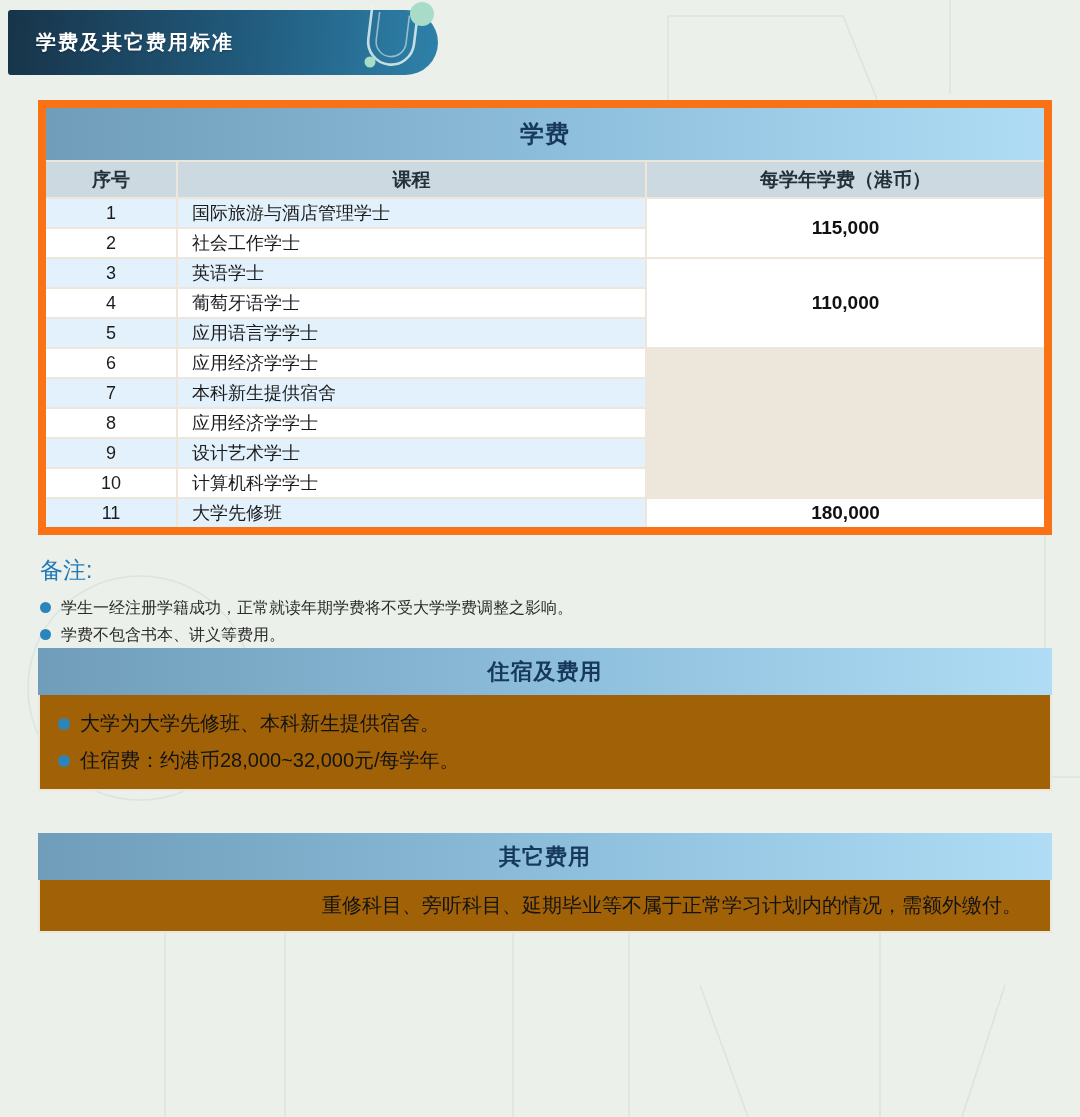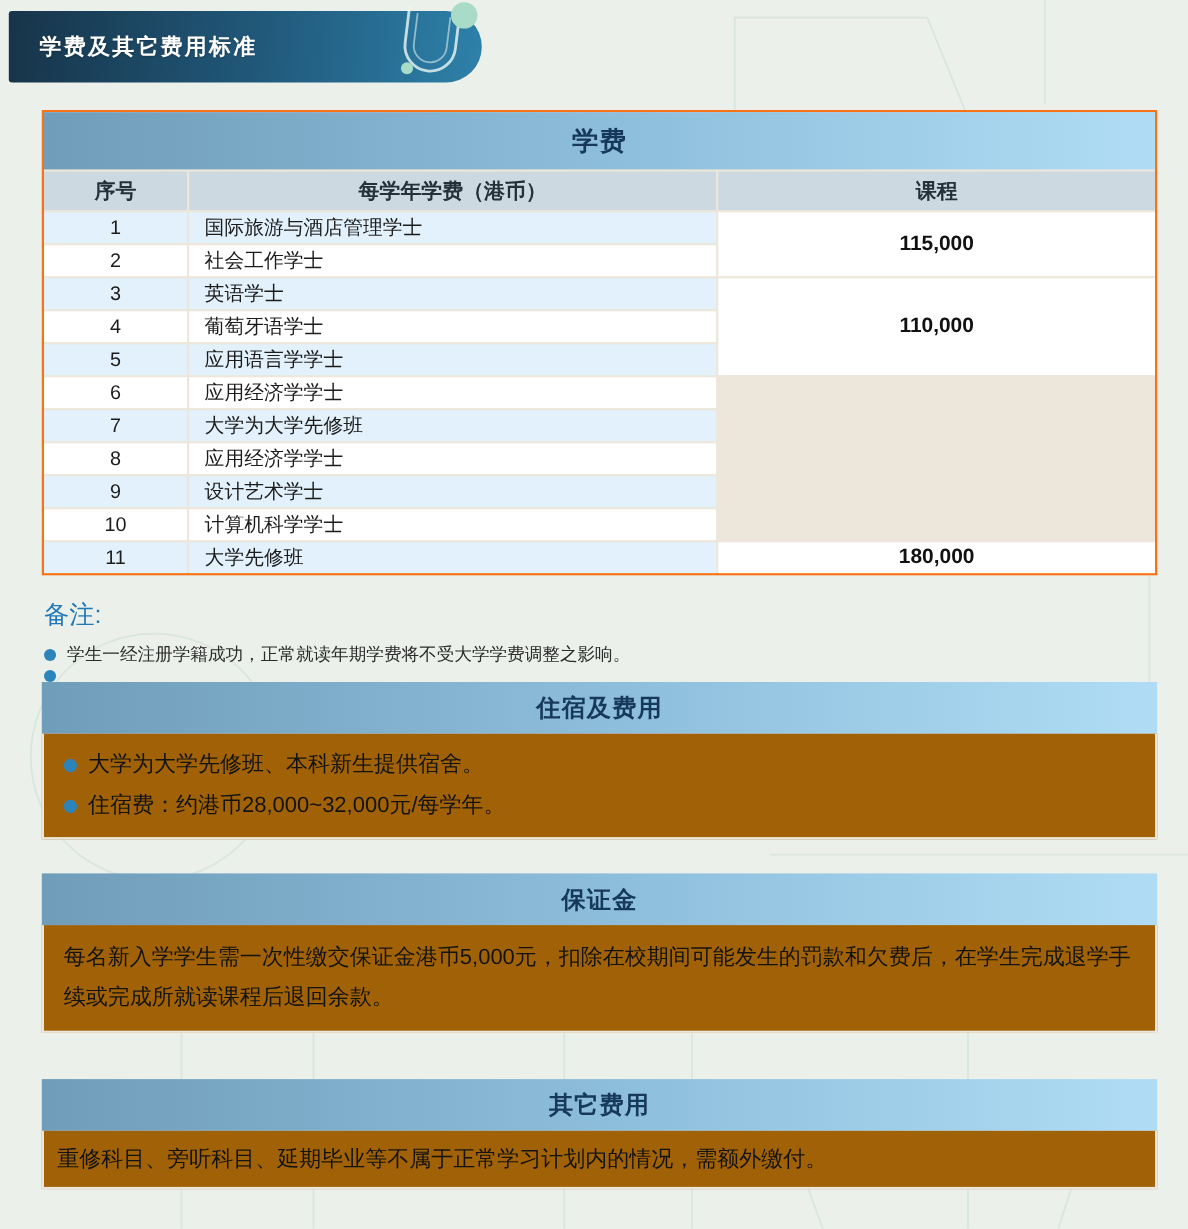--- a/index.html
+++ b/index.html
@@ -36,21 +36,21 @@
   
   .sec-head {
     height:52px;
     background:linear-gradient(90deg,#6f9dba 0%,#8fc0dd 55%,#b0ddf5 100%);
     display:flex; align-items:center; justify-content:center;
     font-size:24px; font-weight:bold; color:#16395b; letter-spacing:1px;
   }
   .sec-head.small { height:47px; font-size:22px; }
 
   
-  .fee-table { margin-top:25px; border:2px solid #f97316; background:#ece7da;
+  .fee-table { margin-top:25px; border:8px solid #f97316; background:#ece7da;
     display:flex; flex-direction:column; gap:2px; }
   .thead {
     display:grid; grid-template-columns:130px 1fr 397px; gap:2px;border-radius:17px;
   }
   .th {
     background:#cdd9e0; height:35px; display:flex; align-items:center; justify-content:center;
     font-size:19px; font-weight:bold; color:#24303a;
   }
   .tbody {
     display:grid; grid-template-columns:130px 1fr 397px; grid-auto-rows:28px; gap:2px;
@@ -80,21 +80,21 @@
 
   
   .section { }
   .sec-body {
     background:#a16207; border:2px solid #ece7da; border-top:none;
     padding:10px 18px; font-size:20px; color:#131313;
   }
   .sec-body .note-line { font-size:20px; line-height:37px; color:#131313; }
   .sec-body .dot { width:12px; height:12px; }
   .sec-body.paragraph { line-height:37px; padding:11px 18px; }
-  .sec-body.single { padding:12px 12px; }
+  .sec-body.single { padding:12px 28px;text-align:right; }
 
   .mt-deposit { margin-top:31px; }
   .mt-other { margin-top:42px; }
 </style>
 </head>
 <body>
 
 <svg class="bg-deco" viewBox="0 0 1080 1117" width="1080" height="1117" fill="none" stroke="#cfe0d9" stroke-width="1.6" stroke-opacity="0.65">
   <polyline points="668,102 668,16 843,16 878,102"></polyline>
   <line x1="950" y1="0" x2="950" y2="94"></line>
@@ -122,39 +122,39 @@
   </svg>
 </div>
 
 <div class="main">
 
   <div class="fee-table">
     <div class="sec-head">学费</div>
 
     <div class="thead">
       <div class="th">序号</div>
+      <div class="th">课程</div>
       <div class="th">每学年学费（港币）</div>
-      <div class="th">课程</div>
     </div>
 
     <div class="tbody">
       <div class="c no odd  rr1  col1">1</div>
       <div class="c course odd  rr1 col2">国际旅游与酒店管理学士</div>
       <div class="c no even rr2  col1">2</div>
       <div class="c course even rr2 col2">社会工作学士</div>
       <div class="c no odd  rr3  col1">3</div>
       <div class="c course odd  rr3 col2">英语学士</div>
       <div class="c no even rr4  col1">4</div>
       <div class="c course even rr4 col2">葡萄牙语学士</div>
       <div class="c no odd  rr5  col1">5</div>
       <div class="c course odd  rr5 col2">应用语言学学士</div>
       <div class="c no even rr6  col1">6</div>
       <div class="c course even rr6 col2">应用经济学学士</div>
       <div class="c no odd  rr7  col1">7</div>
-      <div class="c course odd  rr7 col2">大学为大学先修班</div>
+      <div class="c course odd  rr7 col2">本科新生提供宿舍</div>
       <div class="c no even rr8  col1">8</div>
       <div class="c course even rr8 col2">应用经济学学士</div>
       <div class="c no odd  rr9  col1">9</div>
       <div class="c course odd  rr9 col2">设计艺术学士</div>
       <div class="c no even rr10 col1">10</div>
       <div class="c course even rr10 col2">计算机科学学士</div>
       <div class="c no odd  rr11 col1">11</div>
       <div class="c course odd  rr11 col2">大学先修班</div>
 
       <div class="fee-cell gr1">115,000</div>
@@ -164,40 +164,37 @@
   </div>
 
   <div class="notes">
     <div class="notes-label">备注:</div>
     <div class="note-line">
       <span class="dot"></span>
       <span>学生一经注册学籍成功，正常就读年期学费将不受大学学费调整之影响。</span>
     </div>
     <div class="note-line">
       <span class="dot"></span>
+      <span>学费不包含书本、讲义等费用。</span>
     </div>
   </div>
 
   <div class="section">
     <div class="sec-head small">住宿及费用</div>
     <div class="sec-body">
       <div class="note-line">
         <span class="dot"></span>
         <span>大学为大学先修班、本科新生提供宿舍。</span>
       </div>
       <div class="note-line">
         <span class="dot"></span>
         <span>住宿费：约港币28,000~32,000元/每学年。</span>
       </div>
     </div>
   </div>
 
-  <div class="section mt-deposit">
-    <div class="sec-head small">保证金</div>
-    <div class="sec-body paragraph">每名新入学学生需一次性缴交保证金港币5,000元，扣除在校期间可能发生的罚款和欠费后，在学生完成退学手续或完成所就读课程后退回余款。</div>
-  </div>
 
   <div class="section mt-other">
     <div class="sec-head small">其它费用</div>
     <div class="sec-body single">重修科目、旁听科目、延期毕业等不属于正常学习计划内的情况，需额外缴付。</div>
   </div>
 
 </div>
 
 </body></html>

